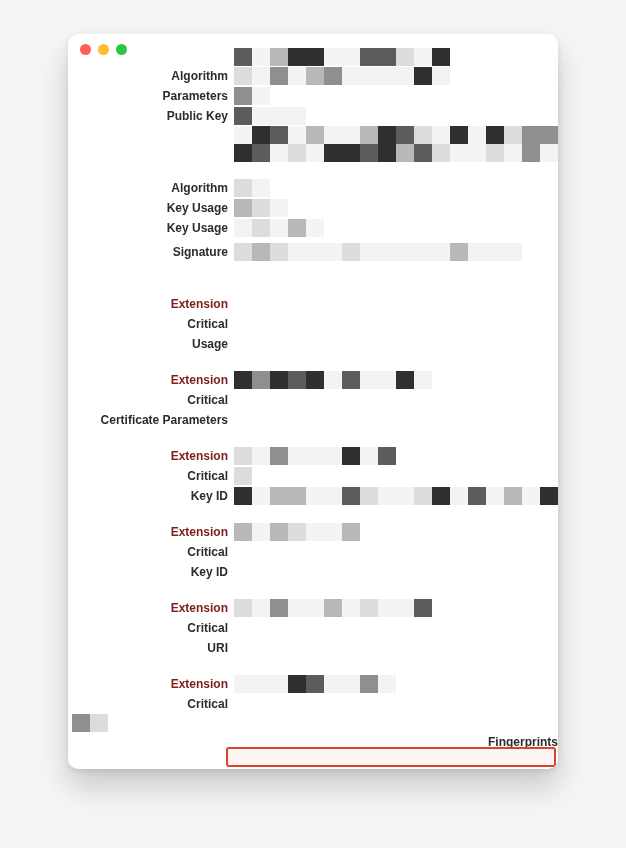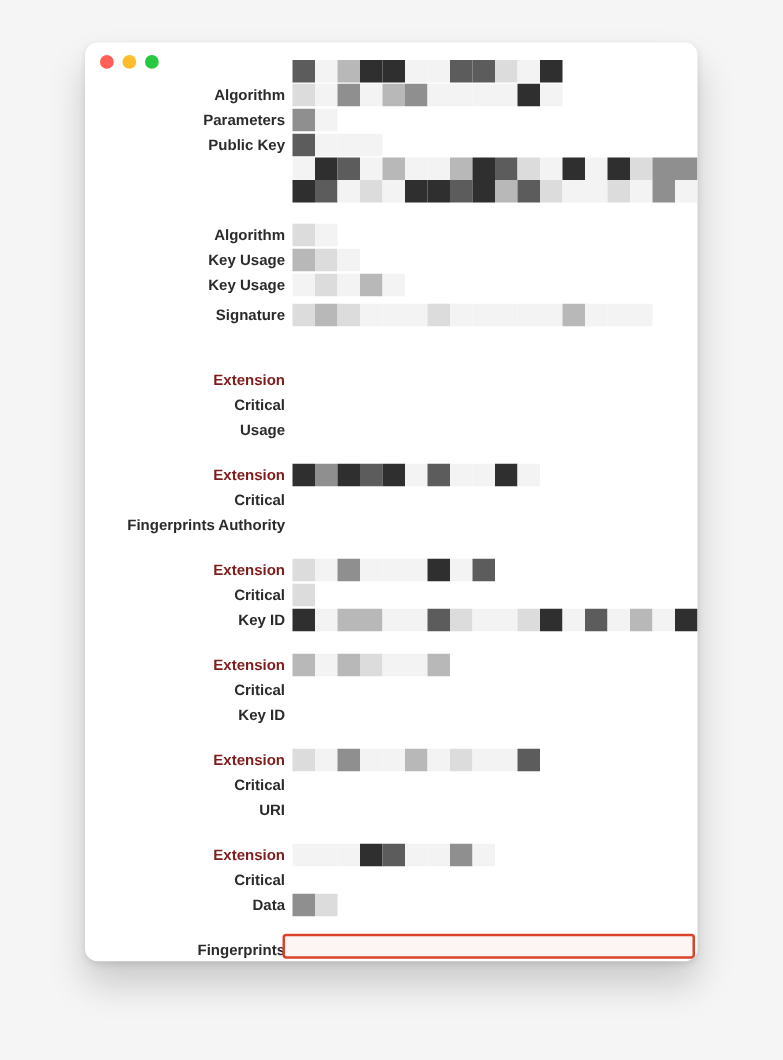--- a/index.html
+++ b/index.html
@@ -225,21 +225,21 @@
               <span class="px c0"></span>
               <span class="px c4"></span>
               <span class="px c0"></span>
               <span class="px c0"></span>
               <span class="px c5"></span>
               <span class="px c0"></span>
         </div>
           </div>
         <div class="label">Critical</div>
         <div class="value"></div>
-        <div class="label">Fingerprints Authority</div>
+        <div class="label">Certificate Parameters</div>
         <div class="value"></div>
 
         <div class="spacer"></div>
           <div class="spacer"></div>
 
         <div class="label dim">Extension</div>
         <div class="value">
             <div class="blur">
           <span class="px c1"></span>
               <span class="px c0"></span>
@@ -338,21 +338,20 @@
               <span class="px c5"></span>
               <span class="px c4"></span>
               <span class="px c0"></span>
               <span class="px c0"></span>
               <span class="px c3"></span>
               <span class="px c0"></span>
         </div>
           </div>
         <div class="label">Critical</div>
         <div class="value"></div>
-        <div class="label">Data</div>
         <div class="value">
             <div class="blur">
               <span class="px c3"></span>
               <span class="px c1"></span>
             </div>
           </div>
 
         <div class="spacer"></div>
           <div class="spacer"></div>
 

